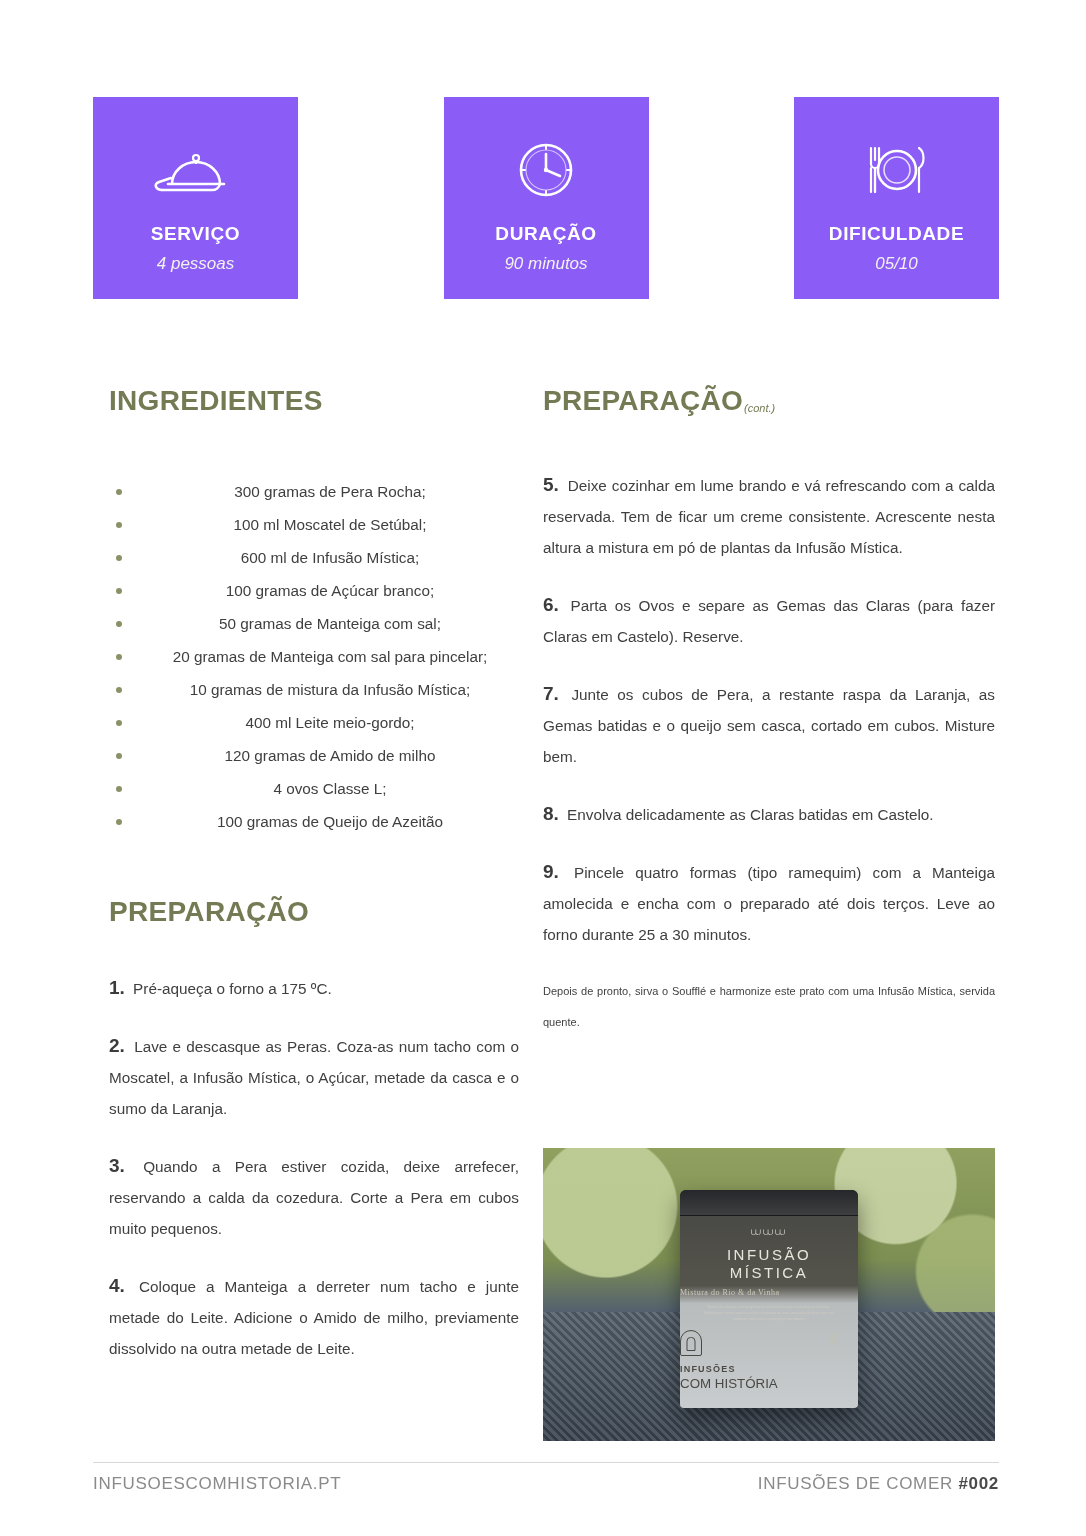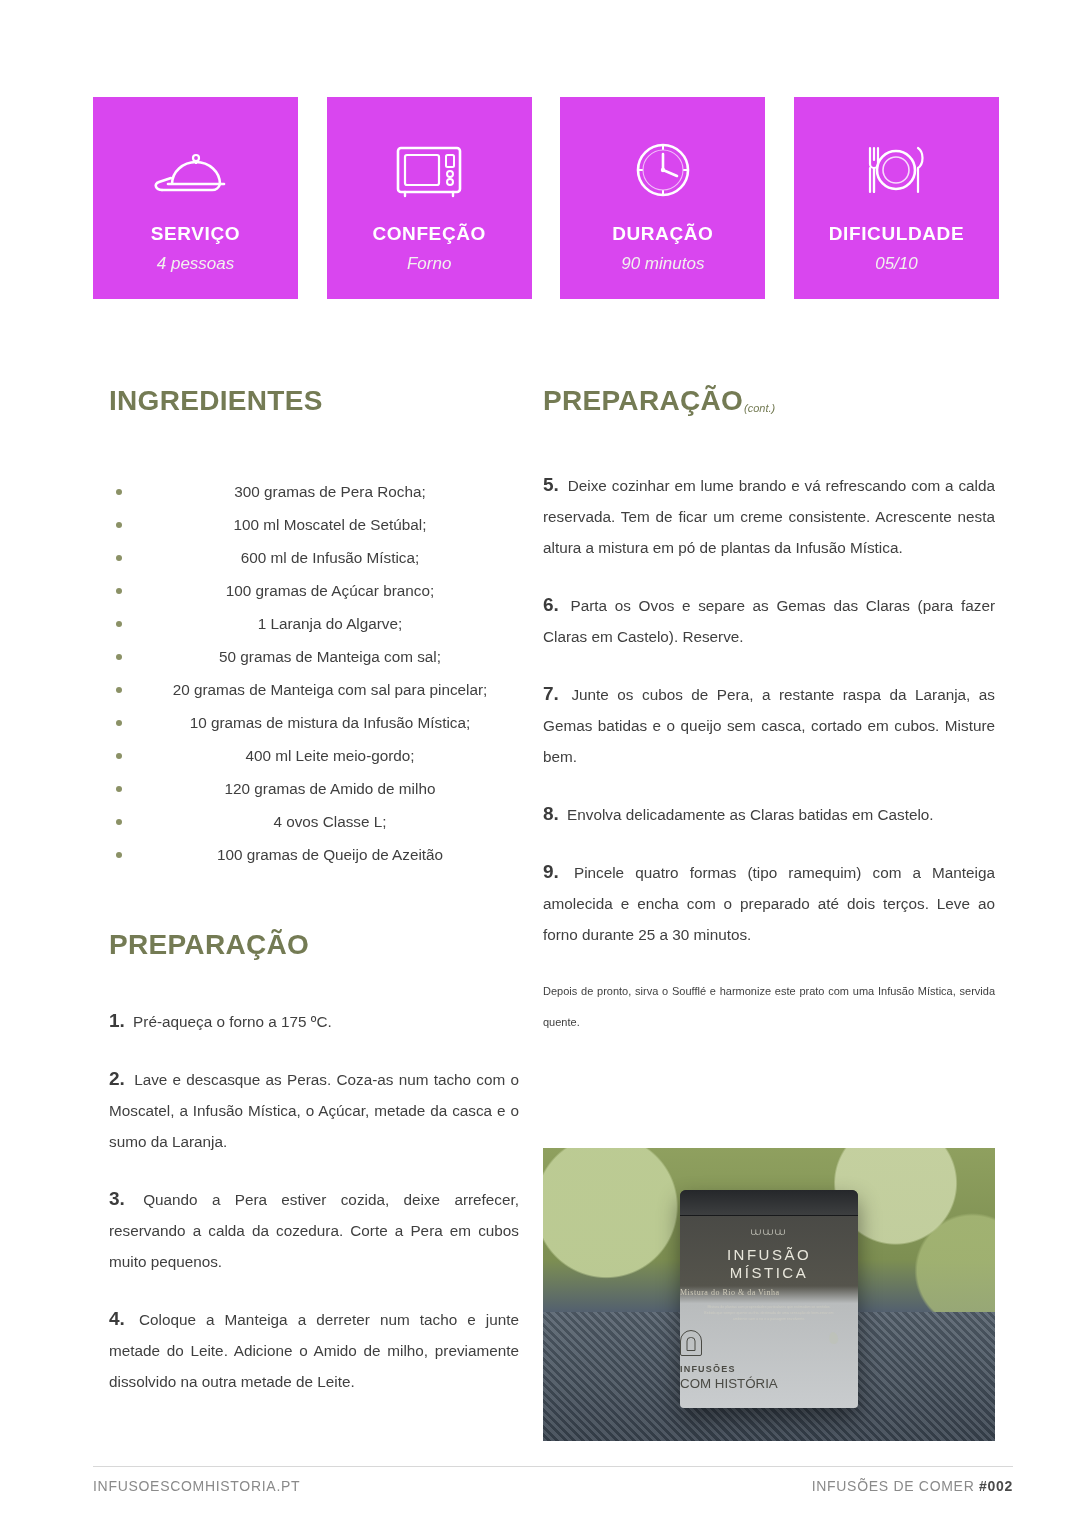--- a/index.html
+++ b/index.html
@@ -28,21 +28,21 @@
     position: absolute;
     top: 97px;
     left: 93px;
     width: 906px;
     display: flex;
     justify-content: space-between;
   }
   .card {
     width: 205px;
     height: 202px;
-    background: #d946ef;
+    background: #8b5cf6;
     color: #ffffff;
     display: flex;
     flex-direction: column;
     align-items: center;
     justify-content: flex-start;
     padding-top: 28px;
   }
   .card-icon {
     height: 92px;
     display: flex;
@@ -277,27 +277,27 @@
     height: 12px;
     background: rgba(190,195,180,0.55);
     border-radius: 50% 50% 50% 50% / 62% 62% 38% 38%;
     transform: rotate(-8deg);
   }
 
   
   .footer {
     position: absolute;
     left: 93px;
-    right: 73px;
+    right: 87px;
     bottom: 42px;
     border-top: 1px solid #d8d8d8;
     padding-top: 11px;
     display: flex;
     justify-content: space-between;
-    font-size: 14px;
+    font-size: 17px;
     letter-spacing: 0.7px;
     color: #8a8a8a;
   }
   .footer .right b {
     color: #4a4a4a;
   }
 
   svg { display: block; }
 </style>
 </head>
@@ -315,34 +315,20 @@
           <circle cx="48" cy="26" r="3" stroke="#fff" stroke-width="2.2" fill="none"></circle>
           <path d="M48 29 v3" stroke="#fff" stroke-width="2.2"></path>
           <path d="M14 58 h50 a8 8 0 0 0 8 -6" stroke="#fff" stroke-width="2.6" fill="none" stroke-linecap="round"></path>
           <path d="M14 58 c-6 0 -9 -6 -3 -8 l12 -4" stroke="#fff" stroke-width="2.6" fill="none" stroke-linecap="round"></path>
         </svg>
       </div>
       <div class="card-title">SERVIÇO</div>
       <div class="card-value">4 pessoas</div>
     </div>
 
-    <div class="card">
-      <div class="card-icon">
-        <svg width="96" height="78" viewBox="0 0 96 78">
-          <rect x="17" y="16" width="62" height="44" rx="3" stroke="#fff" stroke-width="2.6" fill="none"></rect>
-          <rect x="24" y="23" width="34" height="30" rx="2" stroke="#fff" stroke-width="2.2" fill="none"></rect>
-          <rect x="65" y="23" width="8" height="12" rx="1.5" stroke="#fff" stroke-width="2" fill="none"></rect>
-          <circle cx="69" cy="42" r="3" stroke="#fff" stroke-width="2" fill="none"></circle>
-          <circle cx="69" cy="50" r="3" stroke="#fff" stroke-width="2" fill="none"></circle>
-          <path d="M24 60 v4 M72 60 v4" stroke="#fff" stroke-width="2.4" stroke-linecap="round"></path>
-        </svg>
-      </div>
-      <div class="card-title">CONFEÇÃO</div>
-      <div class="card-value">Forno</div>
-    </div>
 
     <div class="card">
       <div class="card-icon">
         <svg width="96" height="78" viewBox="0 0 96 78">
           <circle cx="48" cy="38" r="25" stroke="#fff" stroke-width="2.6" fill="none"></circle>
           <circle cx="48" cy="38" r="20" stroke="#fff" stroke-width="1.1" fill="none" opacity="0.65"></circle>
           <path d="M48 38 L48 22 M48 38 L62 44" stroke="#fff" stroke-width="2.6" stroke-linecap="round"></path>
           <circle cx="48" cy="38" r="2.2" fill="#fff"></circle>
           <path d="M48 13 v4 M73 38 h-4 M48 63 v-4 M23 38 h4" stroke="#fff" stroke-width="2" stroke-linecap="round"></path>
         </svg>
@@ -369,21 +355,20 @@
   </div>
 
   <div class="col-left">
     <h2 class="section-title">INGREDIENTES</h2>
 
     <ul class="ingredients">
       <li>300 gramas de Pera Rocha;</li>
       <li>100 ml Moscatel de Setúbal;</li>
       <li>600 ml de Infusão Mística;</li>
       <li>100 gramas de Açúcar branco;</li>
-      <li>1 Laranja do Algarve;</li>
       <li>50 gramas de Manteiga com sal;</li>
       <li>20 gramas de Manteiga com sal para pincelar;</li>
       <li>10 gramas de mistura da Infusão Mística;</li>
       <li>400 ml Leite meio-gordo;</li>
       <li>120 gramas de Amido de milho</li>
       <li>4 ovos Classe L;</li>
       <li>100 gramas de Queijo de Azeitão</li>
     </ul>
 
     <div style="margin-top:58px;">

